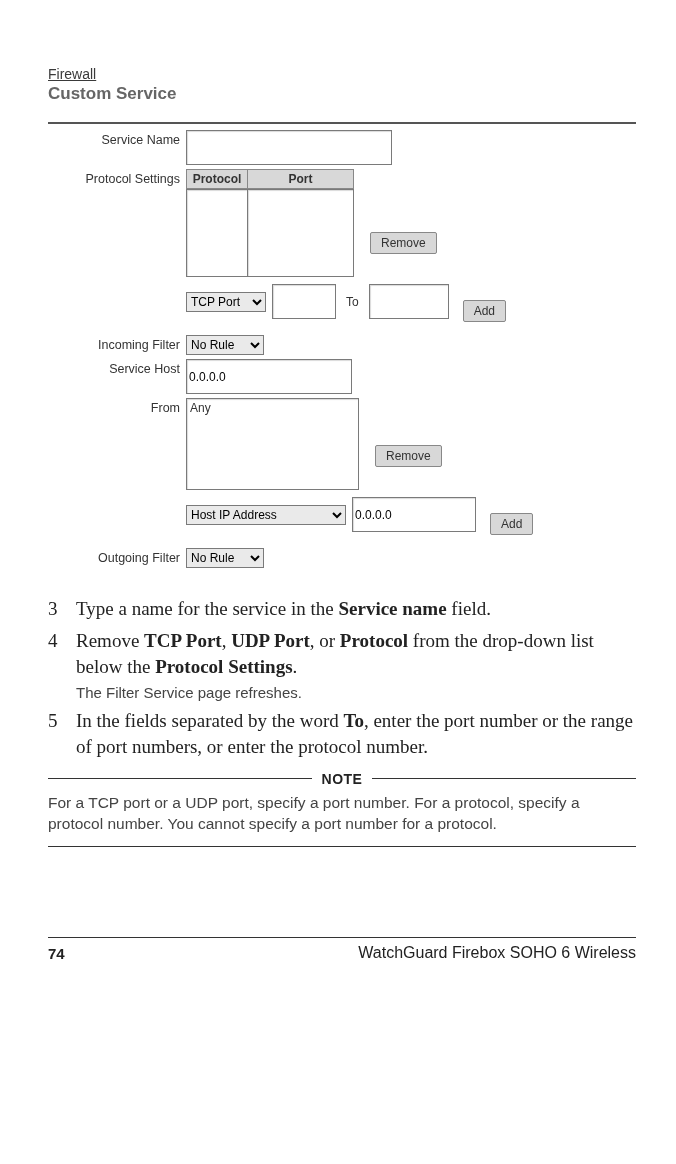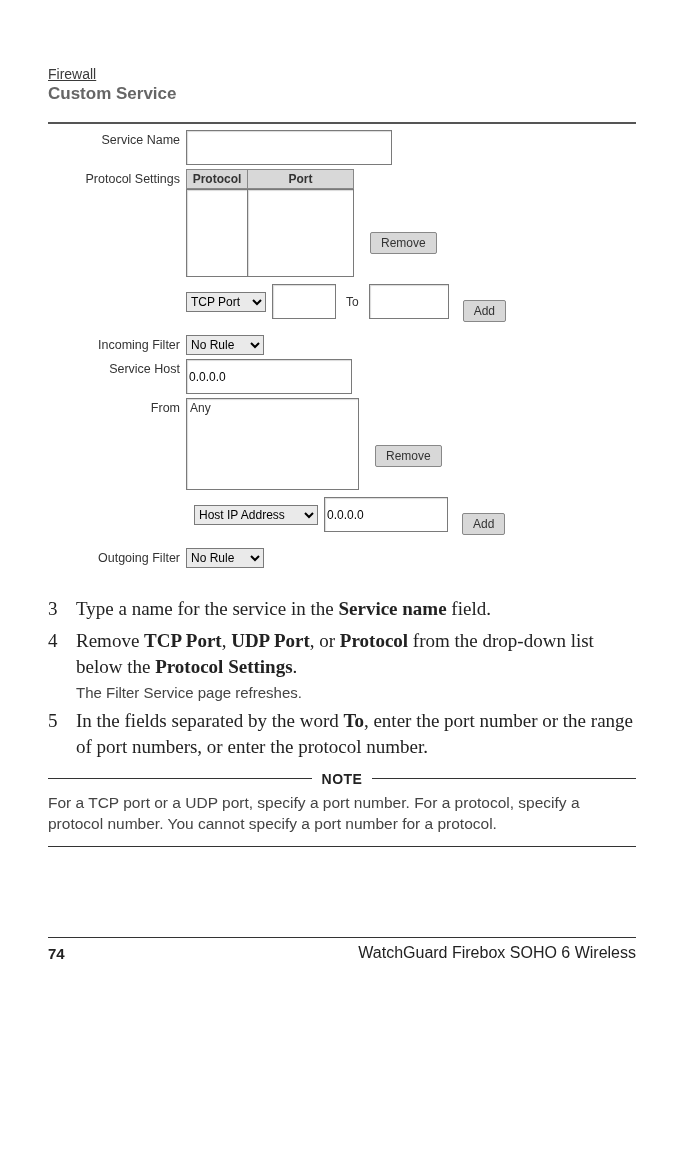--- a/index.html
+++ b/index.html
@@ -276,21 +276,21 @@
         <div class="ctrl-col" style="flex-direction:column; align-items:flex-start;">
           <div class="block-group">
             <div class="list-box from-list">
               <div>Any</div>
             </div>
             <div class="right-btn-slot">
               <button class="btn">Remove</button>
             </div>
           </div>
           <div class="ctrl-line">
-            <select class="sel" style="width:124px;margin-left:8px;">
+            <select class="sel" style="width:160px;">
               <option>Host IP Address</option>
             </select>
             <input class="text" style="width: 118px;" value="0.0.0.0">
             <button class="btn" style="margin-left:8px;">Add</button>
           </div>
         </div>
       </div>
 
       <div style="height:12px;"></div>
 

